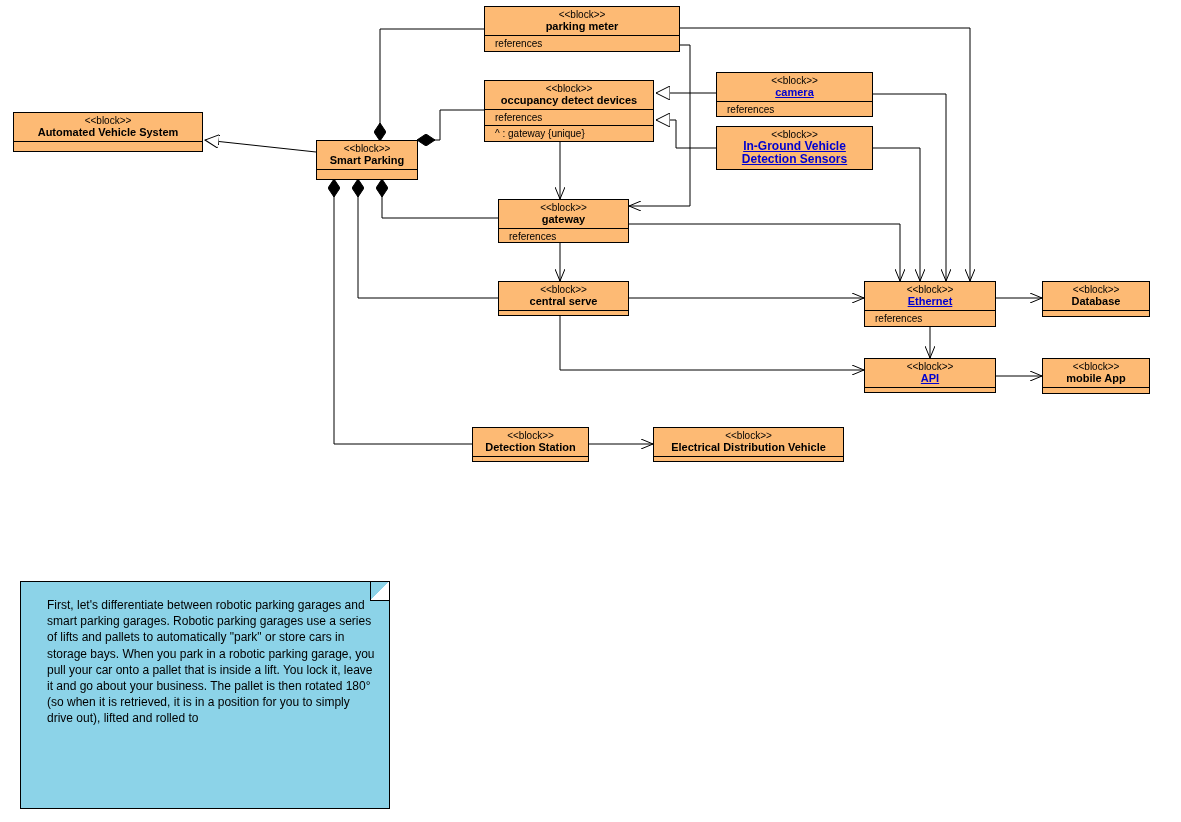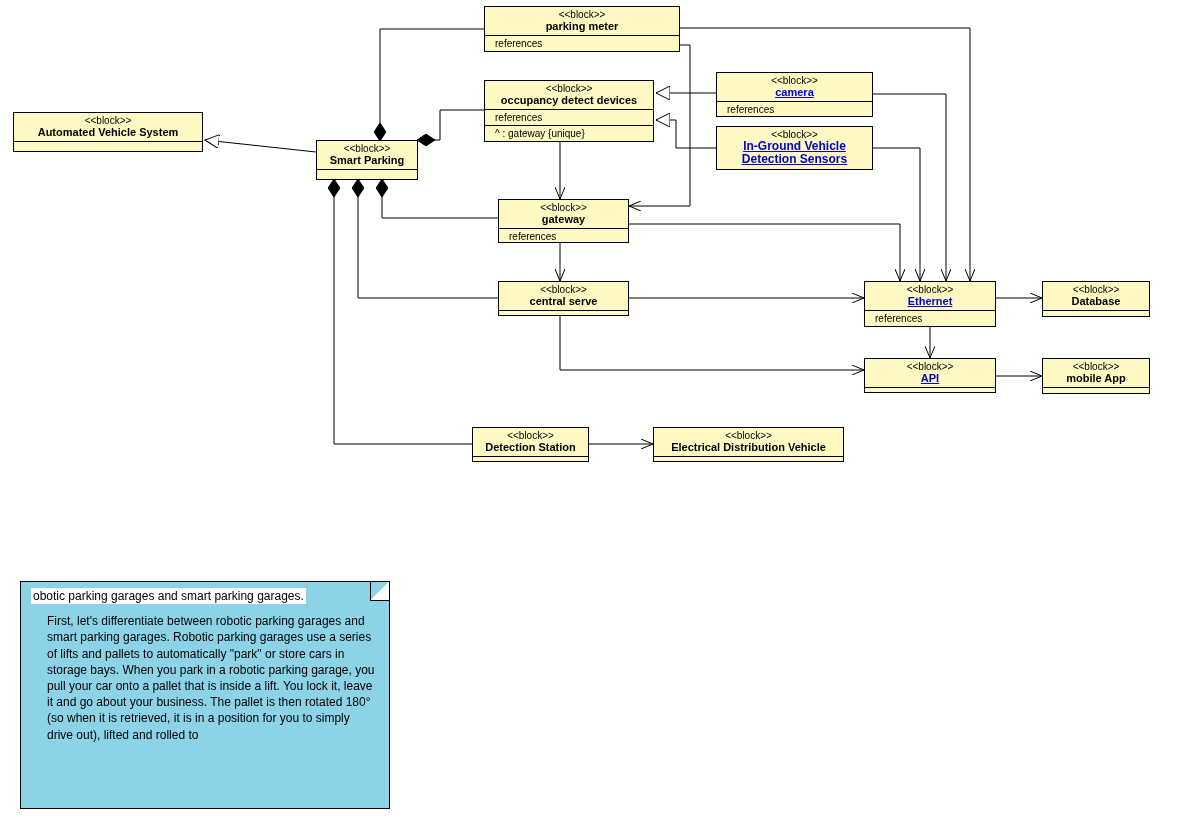--- a/index.html
+++ b/index.html
@@ -7,21 +7,21 @@
     padding: 0;
     width: 1181px;
     height: 822px;
     font-family: Arial, sans-serif;
     font-size: 11px;
     background: #ffffff;
     position: relative;
   }
   .block {
     position: absolute;
-    background: #fef9c3;
+    background: #fdba74;
     border: 1px solid #000;
     box-sizing: border-box;
   }
   .block .stereo {
     text-align: center;
     padding-top: 2px;
     font-size: 10px;
   }
   .block .title {
     text-align: center;
@@ -166,21 +166,20 @@
 </div>
 
 <div class="block" style="left:653px; top:427px; width:191px; height:35px;">
   <div class="stereo">&lt;&lt;block&gt;&gt;</div>
   <div class="title">Electrical Distribution Vehicle</div>
   <div class="sep"></div>
 </div>
 
 <div class="note" style="left:20px; top:581px; width:370px; height:228px;">
   <div class="fold"></div>
-  <span class="note-title-box">obotic parking garages and smart parking garages.</span>
   <div class="note-body">First, let's differentiate between robotic parking garages and smart parking garages. Robotic parking garages use a series of lifts and pallets to automatically "park" or store cars in storage bays. When you park in a robotic parking garage, you pull your car onto a pallet that is inside a lift. You lock it, leave it and go about your business. The pallet is then rotated 180° (so when it is retrieved, it is in a position for you to simply drive out), lifted and rolled to</div>
 </div>
 
 <svg class="connectors">
   <defs>
     <marker id="openArrow" markerWidth="14" markerHeight="10" refX="12" refY="5" orient="auto">
       <path d="M0,0 L12,5 L0,10" fill="none" stroke="#000" stroke-width="1"></path>
     </marker>
     <marker id="hollowTri" markerWidth="16" markerHeight="14" refX="14" refY="7" orient="auto">
       <path d="M0,0 L14,7 L0,14 Z" fill="#ffffff" stroke="#000" stroke-width="1"></path>

